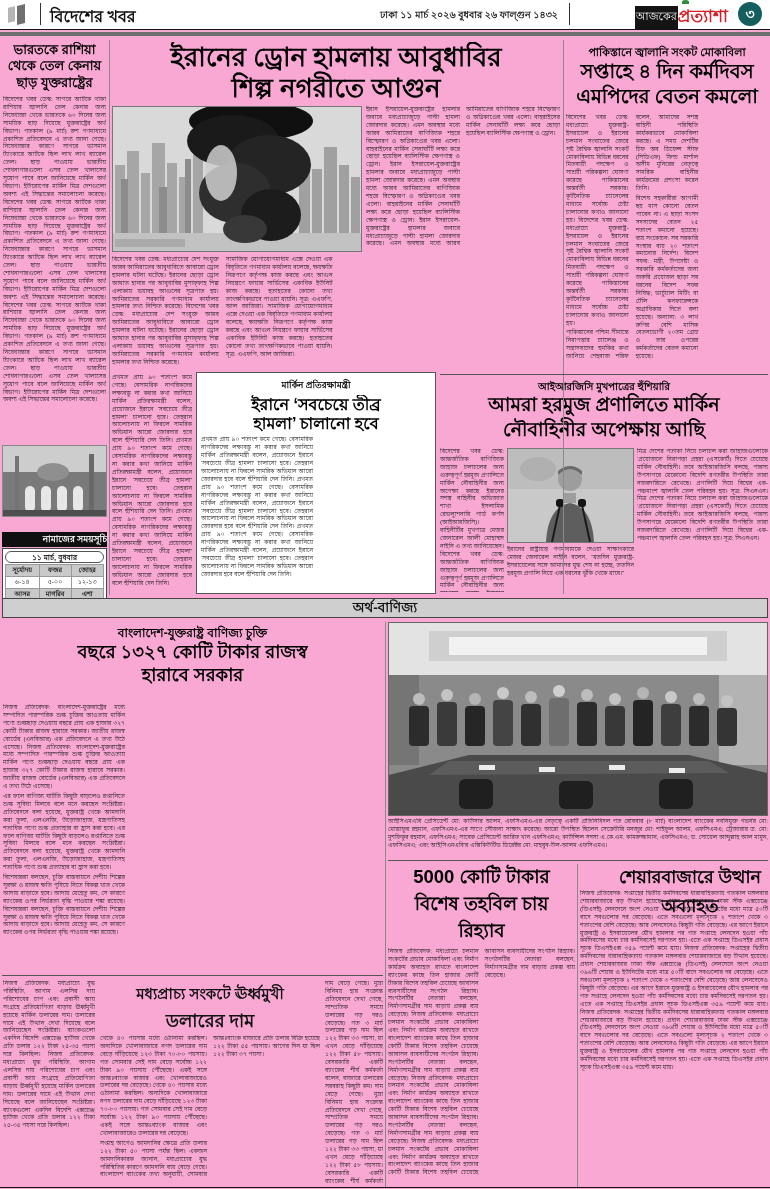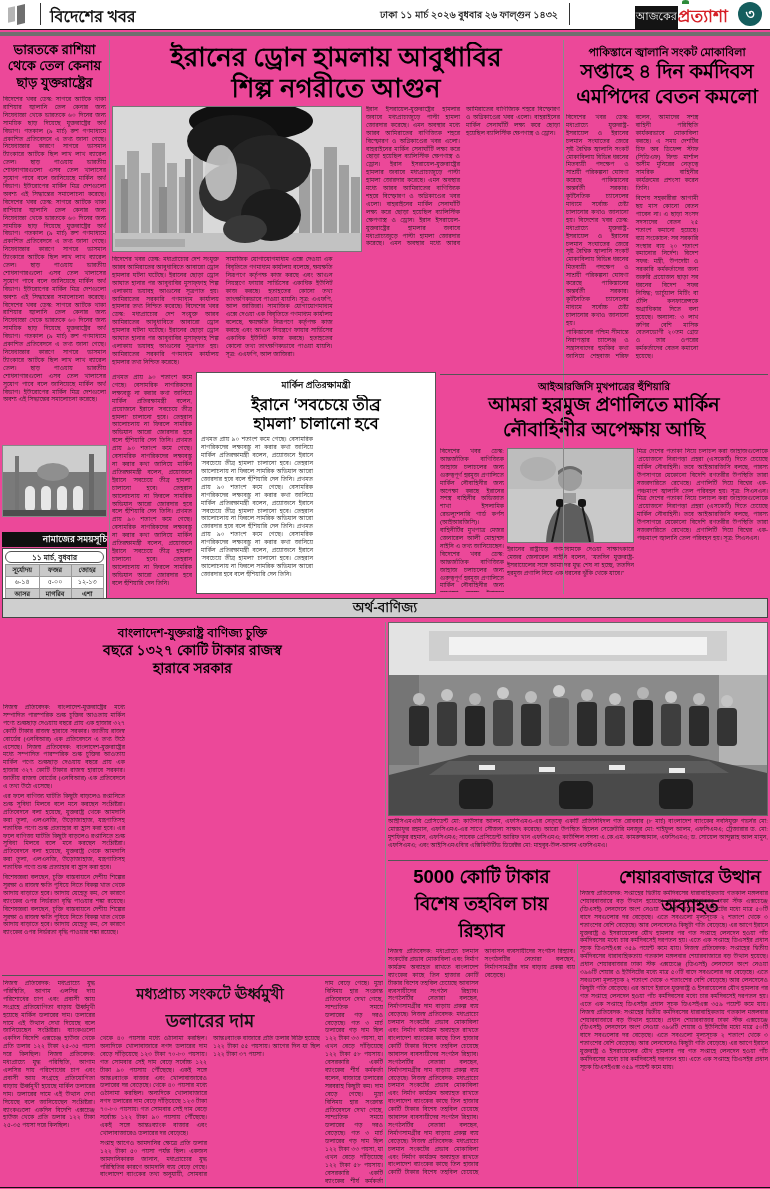--- a/index.html
+++ b/index.html
@@ -1,18 +1,18 @@
 <!DOCTYPE html>
 <html><head>
 <meta charset="utf-8">
 <style>
   * { margin:0; padding:0; box-sizing:border-box; }
   html,body { background:#e8e8e4; }
   body { font-family:"Liberation Sans","DejaVu Sans",sans-serif; }
-  .page { position:relative; width:770px; height:1189px; margin:0 auto; background:#ec4899; color:#121212; overflow:hidden; }
+  .page { position:relative; width:770px; height:1189px; margin:0 auto; background:#f9a8d4; color:#121212; overflow:hidden; }
   .abs { position:absolute; }
   .body-txt { font-size:6px; line-height:1.32; color:#1c1c1c; text-align:justify; overflow:hidden; }
   .body-txt p { margin:0 0 2px 0; }
   .hl { font-weight:bold; color:#000; text-align:center; overflow:hidden; }
   .kicker { font-weight:bold; color:#000; text-align:center; overflow:hidden; }
   .vrule { position:absolute; width:1px; background:#8a8a8a; }
   .hrule { position:absolute; height:1px; background:#555; }
   .cols2 { column-count:2; column-gap:6px; column-fill:auto; }
   .cols3 { column-count:3; column-gap:7px; column-fill:auto; }
   .cols4 { column-count:4; column-gap:7px; column-fill:auto; }
@@ -68,21 +68,21 @@
   .hor-left { left:440px; top:448px; width:64px; height:144px; }
   .hor-photo { left:507px; top:448px; width:127px; height:95px; border:1px solid #777; overflow:hidden; }
   .hor-mid { left:507px; top:546px; width:127px; height:46px; }
   .hor-right { left:637px; top:448px; width:131px; height:144px; }
 
   
   .secbar { left:2px; top:598px; width:766px; height:20px; background:#cfcfcf; border:1px solid #444; font-size:13.5px; font-weight:bold; text-align:center; line-height:18px; }
 
   
   .trade-kicker { left:2px; top:624px; width:381px; font-size:12px; }
-  .trade-hl { left:2px; top:641px; width:381px; font-size:14px; line-height:1.3;text-align:center; }
+  .trade-hl { left:2px; top:641px; width:381px; font-size:18px; line-height:1.3;text-align:center; }
   .trade-body { left:3px; top:704px; width:380px; height:268px; }
 
   
   .biz-photo { left:388px; top:622px; width:380px; height:194px; border:1px solid #666; overflow:hidden; }
   .biz-cap { left:388px; top:818px; width:380px; height:39px; }
 
   
   .rehab-hl { left:388px; top:864px; width:187px; font-size:18.5px; line-height:1.45; }
   .rehab-body { left:388px; top:948px; width:187px; height:237px; }
   .stock-hl { left:596px; top:864px; width:188px; font-size:17.5px; }

